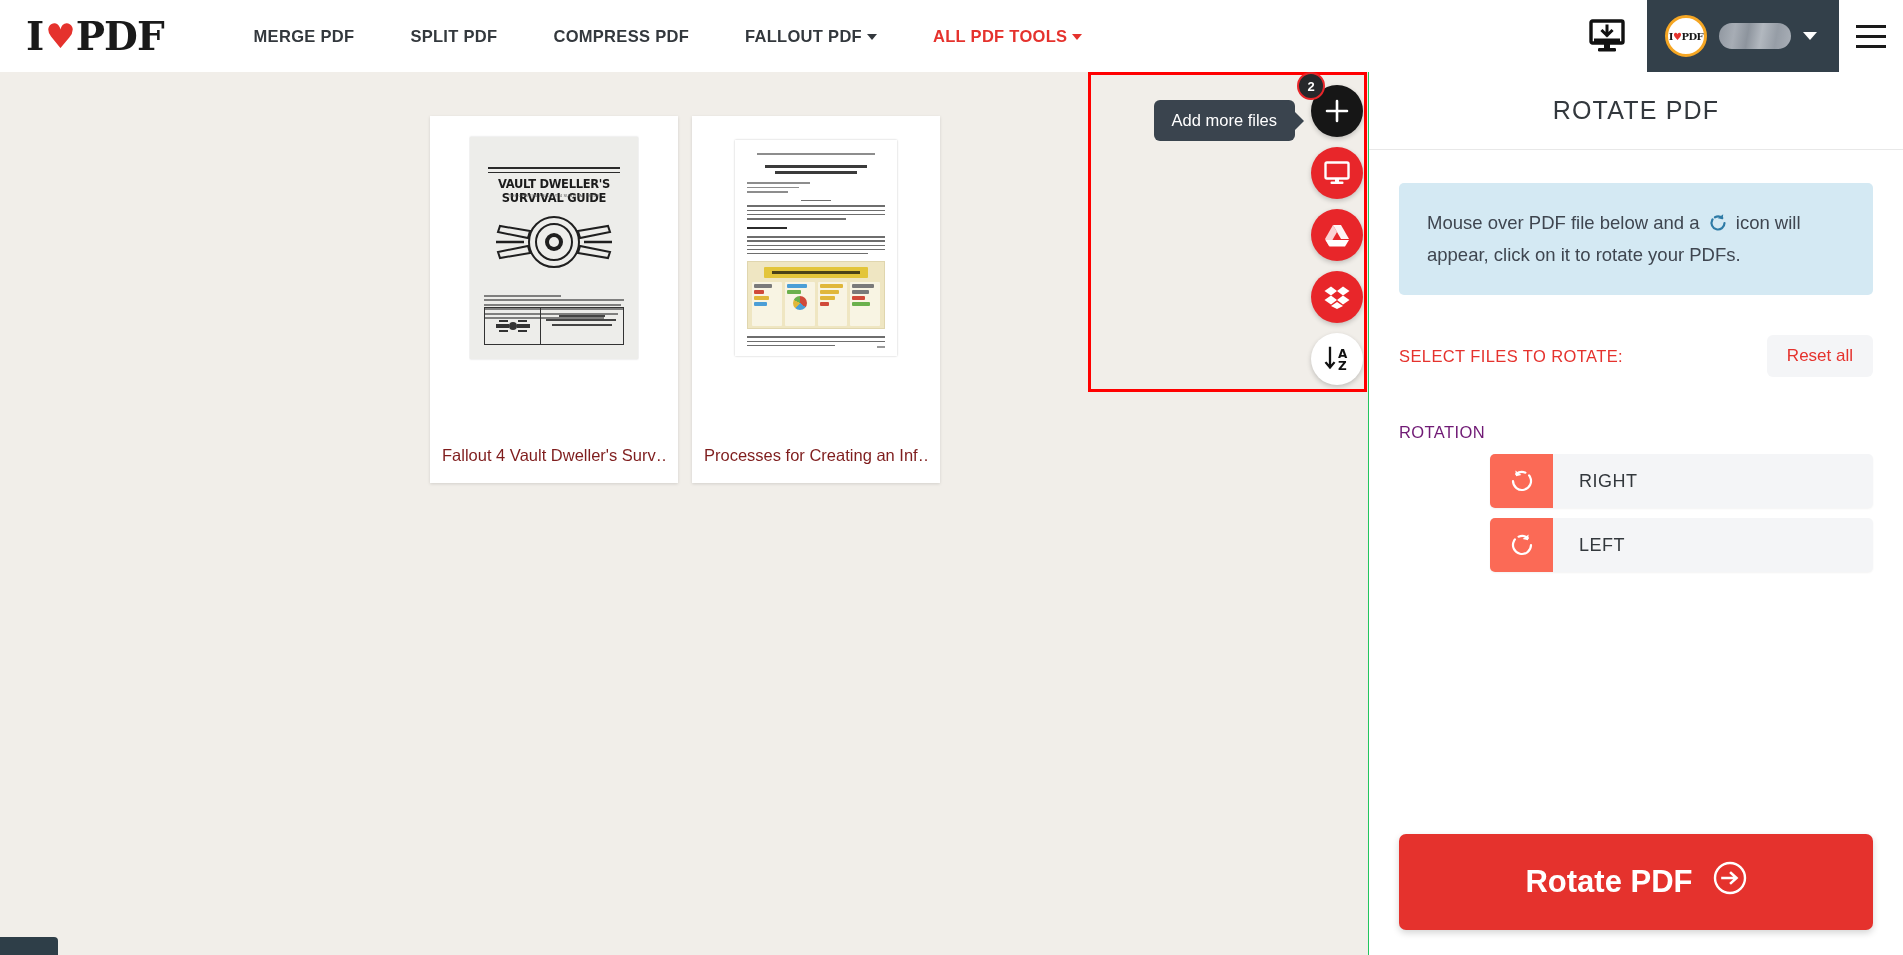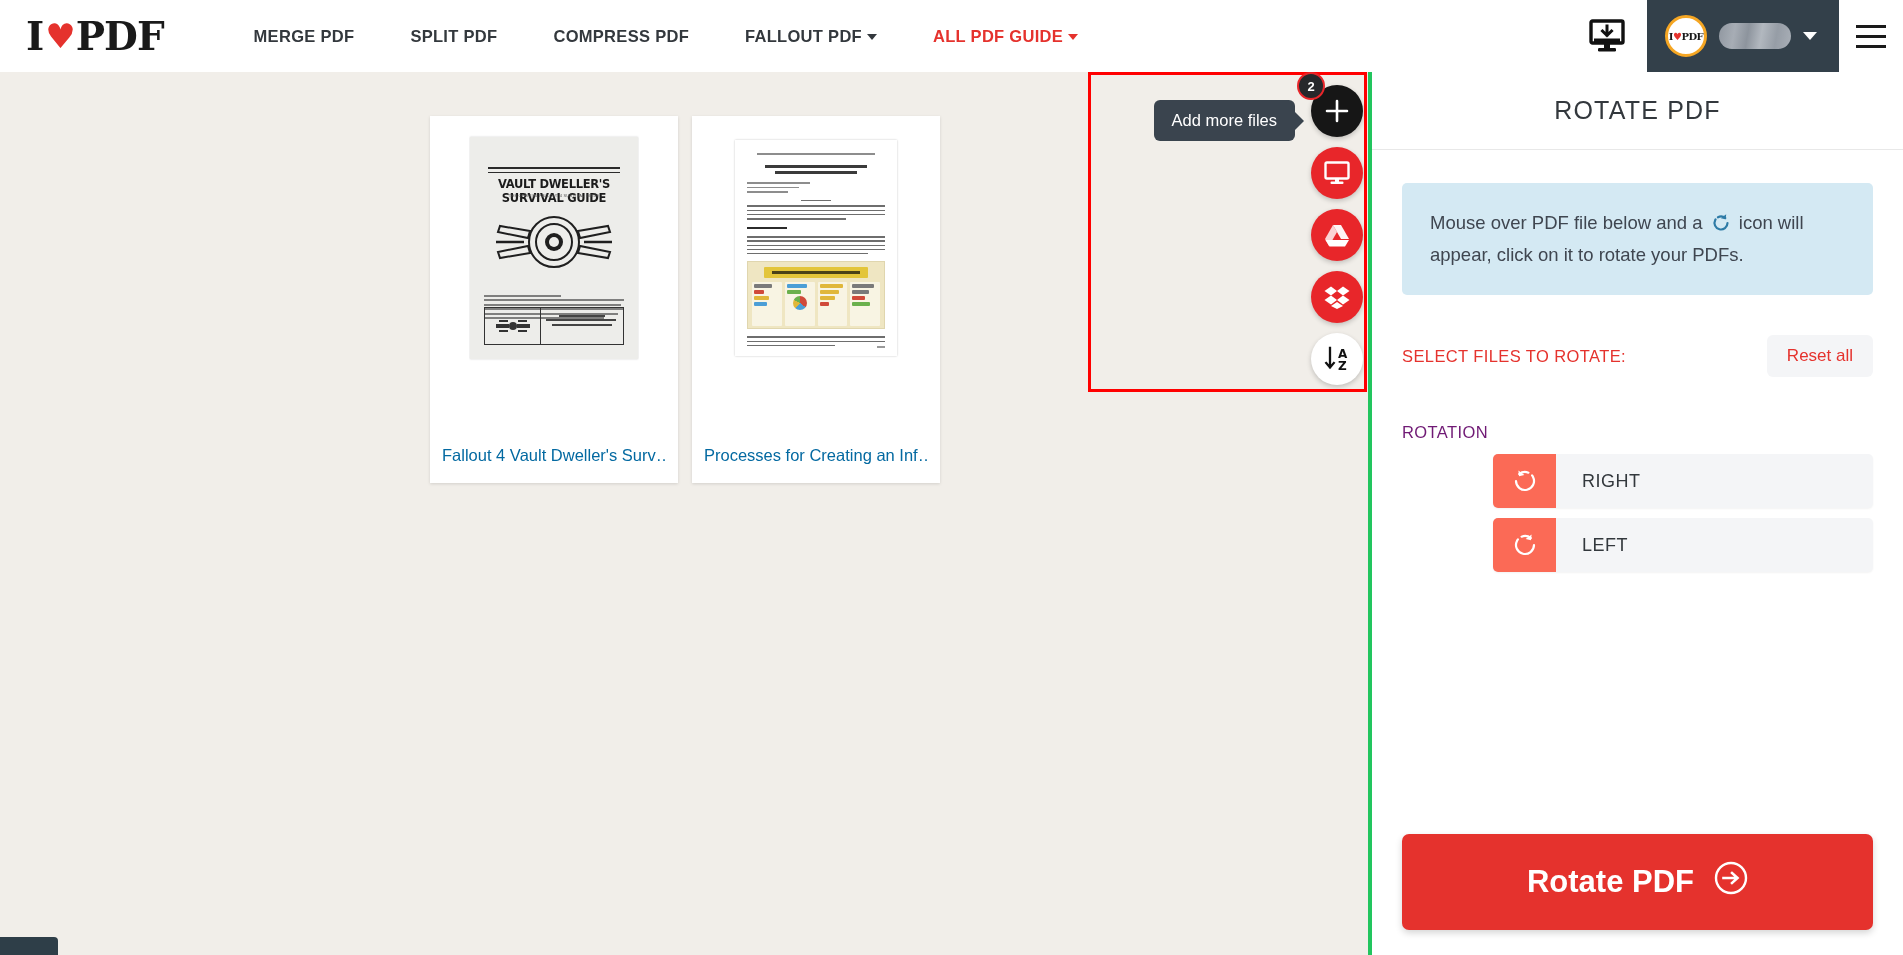--- a/index.html
+++ b/index.html
@@ -125,21 +125,21 @@
   }
   .thumb-wrap {
     width: 170px; height: 228px;
     display: flex; align-items: center; justify-content: center;
     overflow: hidden;
   }
   .file-name {
     margin-top: auto;
     margin-bottom: 18px;
     font-size: 16.5px;
-    color: #0369a1;
+    color: #7f1d1d;
     width: 224px;
     text-align: center;
     white-space: nowrap; overflow: hidden;
   }
 
   
   .thumb-fallout {
     width: 168px; height: 222px;
     background: #EDEDEA;
     position: relative;
@@ -264,21 +264,21 @@
     border-bottom: 11px solid transparent;
     border-left: 11px solid #3A444E;
   }
 
   
   .sidebar {
     position: absolute;
     top: 72px; right: 0;
     width: 535px; height: 883px;
     background: #ffffff;
-    border-left: 4px solid #22c55e;
+    border-left: 1px solid #22c55e;
   }
   .sb-title {
     height: 78px;
     display: flex; align-items: center; justify-content: center;
     font-size: 25px;
     letter-spacing: 1.2px;
     color: #33383D;
     border-bottom: 1px solid #e8e8e8;
   }
   .sb-body { padding: 0 30px; }
@@ -403,21 +403,21 @@
     <span>I</span>
       <span class="heart">♥</span>
       <span>PDF</span>
   </div>
 
   <div class="nav">
     <div class="nav-item"><span>MERGE PDF</span></div>
     <div class="nav-item"><span>SPLIT PDF</span></div>
     <div class="nav-item"><span>COMPRESS PDF</span></div>
     <div class="nav-item"><span>FALLOUT PDF</span><i class="caret"></i></div>
-    <div class="nav-item red"><span>ALL PDF GUIDE</span><i class="caret"></i></div>
+    <div class="nav-item red"><span>ALL PDF TOOLS</span><i class="caret"></i></div>
   </div>
 
   <div class="header-right">
     <div class="desktop-btn">
       <svg width="36" height="34" viewBox="0 0 36 34" aria-hidden="true">
         <rect x="2" y="2" width="32" height="22" rx="1.5" fill="none" stroke="#111" stroke-width="3.4"></rect>
         <rect x="5" y="19.5" width="26" height="4" fill="#111"></rect>
         <path d="M18 7 L18 16 M13.5 12 L18 16.5 L22.5 12" fill="none" stroke="#111" stroke-width="3" stroke-linecap="square"></path>
         <rect x="15" y="24" width="6" height="5" fill="#111"></rect>
         <rect x="9" y="29" width="18" height="3.4" rx="1.2" fill="#111"></rect>

